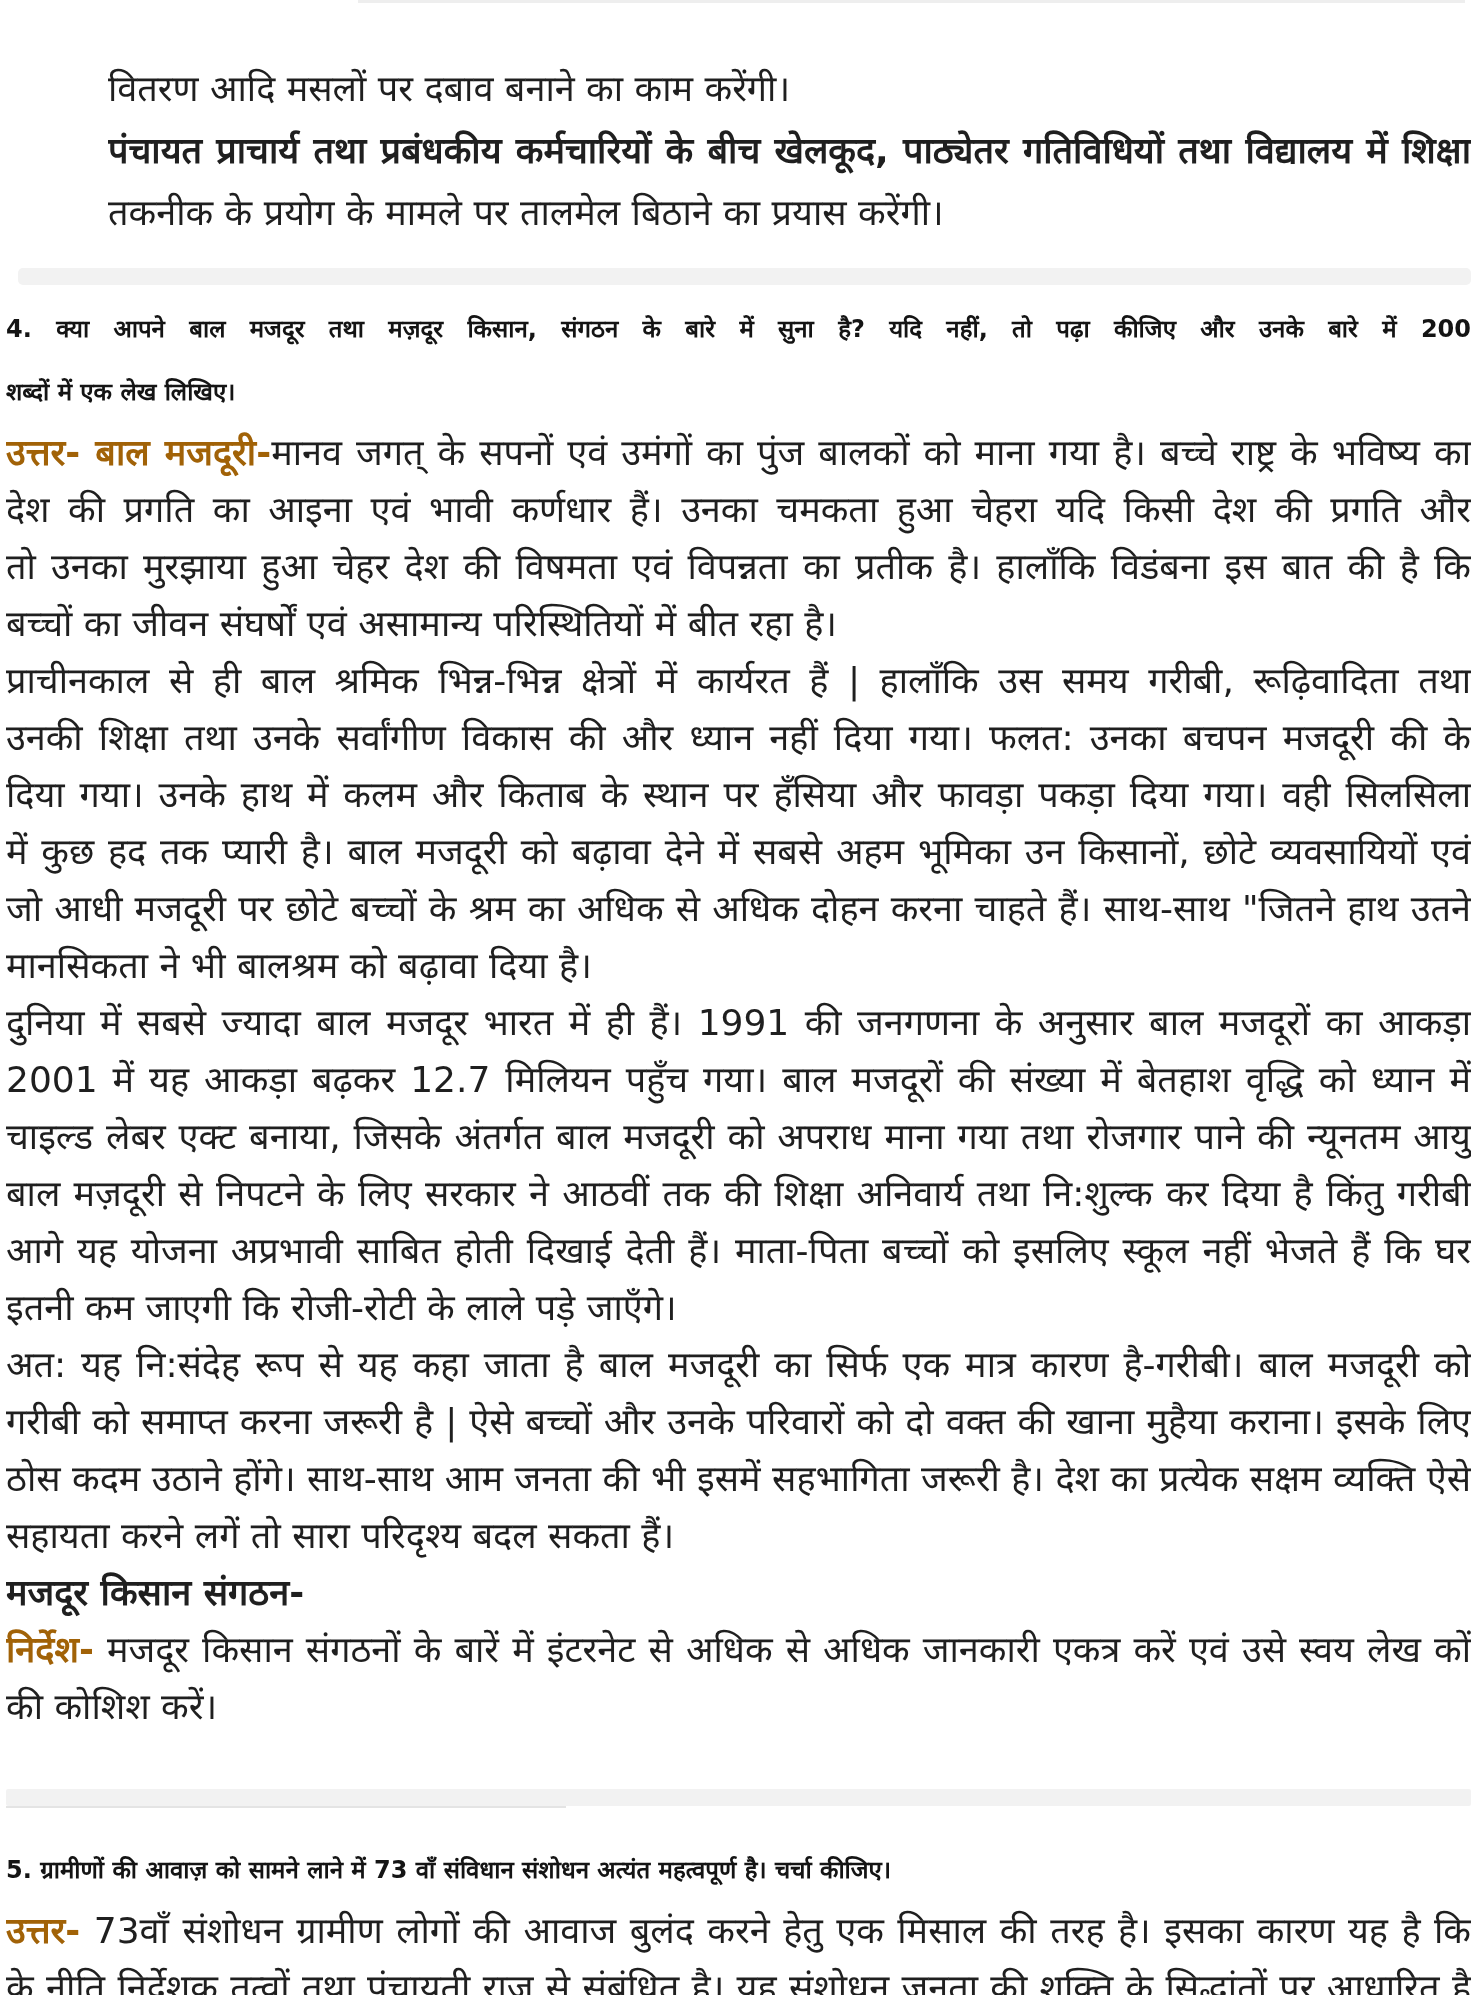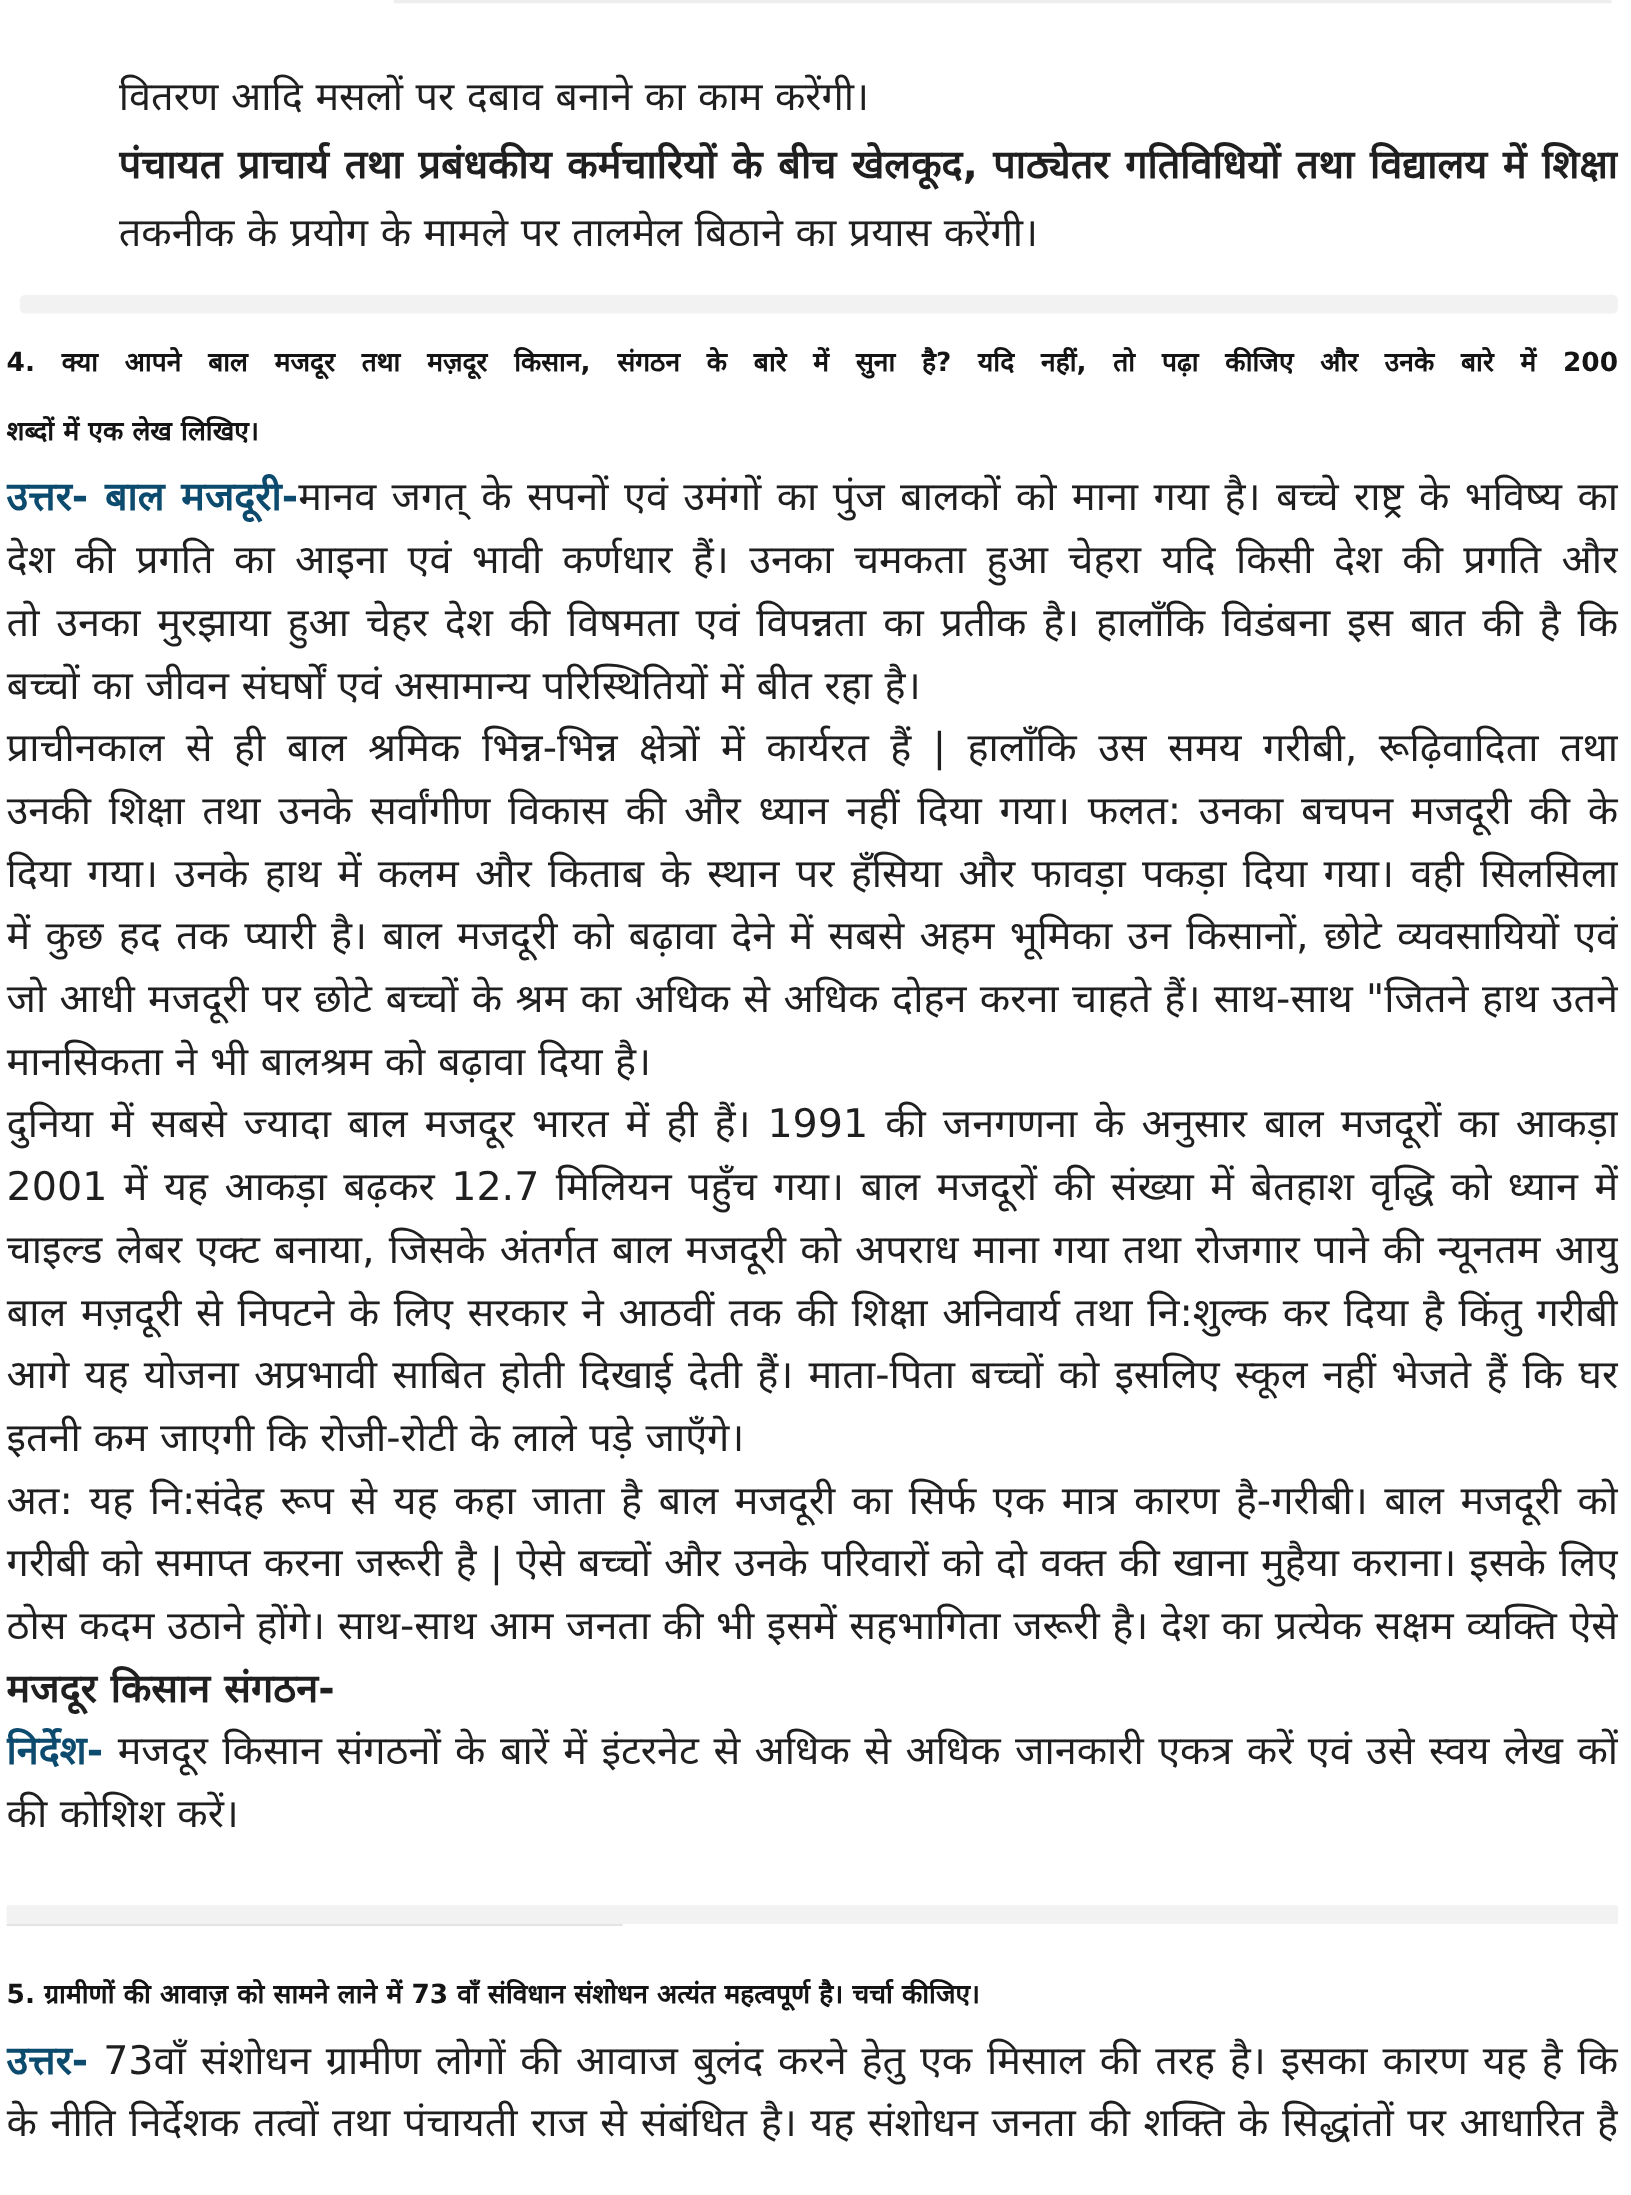--- a/index.html
+++ b/index.html
@@ -34,21 +34,21 @@
     height: 63px;
     line-height: 63px;
     color: #141414;
   }
   .line.bold { font-weight: bold; }
   .line.j {
     text-align: justify;
     text-align-last: justify;
   }
   .bullet-line { position: relative; font-weight: bold; }
-  .prefix { font-weight: bold; color: #0c4a6e; }
+  .prefix { font-weight: bold; color: #a16207; }
   .divider {
     height: 17px;
     background: #f2f2f2;
     border-radius: 5px;
   }
   .divider.d1 { margin: 24px 0 13px 12px; }
   .divider.d2 { margin: 54px 0 33px 0; position: relative; border-radius: 2px; }
   .divider.d2::after {
     content: "";
     position: absolute;
@@ -92,20 +92,21 @@
       <div class="line"><span>मानसिकता ने भी बालश्रम को बढ़ावा दिया है।</span></div>
       <div class="line j"><span>दुनिया में सबसे ज्यादा बाल मजदूर भारत में ही हैं। 1991 की जनगणना के अनुसार बाल मजदूरों का आकड़ा 11.3 मिलियन या</span></div>
       <div class="line j"><span>2001 में यह आकड़ा बढ़कर 12.7 मिलियन पहुँच गया। बाल मजदूरों की संख्या में बेतहाश वृद्धि को ध्यान में रखकर सरकार ने</span></div>
       <div class="line j"><span>चाइल्ड लेबर एक्ट बनाया, जिसके अंतर्गत बाल मजदूरी को अपराध माना गया तथा रोजगार पाने की न्यूनतम आयु 17 वर्ष कर दी।</span></div>
       <div class="line j"><span>बाल मज़दूरी से निपटने के लिए सरकार ने आठवीं तक की शिक्षा अनिवार्य तथा नि:शुल्क कर दिया है किंतु गरीबी और बेबसी के</span></div>
       <div class="line j"><span>आगे यह योजना अप्रभावी साबित होती दिखाई देती हैं। माता-पिता बच्चों को इसलिए स्कूल नहीं भेजते हैं कि घर की आमदनी</span></div>
       <div class="line"><span>इतनी कम जाएगी कि रोजी-रोटी के लाले पड़े जाएँगे।</span></div>
       <div class="line j"><span>अत: यह नि:संदेह रूप से यह कहा जाता है बाल मजदूरी का सिर्फ एक मात्र कारण है-गरीबी। बाल मजदूरी को समाप्त करने के लिए</span></div>
       <div class="line j"><span>गरीबी को समाप्त करना जरूरी है | ऐसे बच्चों और उनके परिवारों को दो वक्त की खाना मुहैया कराना। इसके लिए सरकार को कुछ</span></div>
       <div class="line j"><span>ठोस कदम उठाने होंगे। साथ-साथ आम जनता की भी इसमें सहभागिता जरूरी है। देश का प्रत्येक सक्षम व्यक्ति ऐसे परिवारों की</span></div>
+      <div class="line"><span>सहायता करने लगें तो सारा परिदृश्य बदल सकता हैं।</span></div>
       <div class="line bold"><span>मजदूर किसान संगठन-</span></div>
       <div class="line j"><span class="prefix">निर्देश-</span><span> मजदूर किसान संगठनों के बारें में इंटरनेट से अधिक से अधिक जानकारी एकत्र करें एवं उसे स्वय लेख कों स्वरूप में लिखने</span></div>
       <div class="line"><span>की कोशिश करें।</span></div>
       <div class="divider d2"></div>
       <div class="line heading"><span>5. ग्रामीणों की आवाज़ को सामने लाने में 73 वाँ संविधान संशोधन अत्यंत महत्वपूर्ण है। चर्चा कीजिए।</span></div>
       <div class="line j"><span class="prefix">उत्तर-</span><span> 73वाँ संशोधन ग्रामीण लोगों की आवाज बुलंद करने हेतु एक मिसाल की तरह है। इसका कारण यह है कि यह संशोधन राज्य</span></div>
       <div class="line j"><span>के नीति निर्देशक तत्वों तथा पंचायती राज से संबंधित है। यह संशोधन जनता की शक्ति के सिद्धांतों पर आधारित है तथा पंचायतों</span></div>
     </div>
 </div>
 

